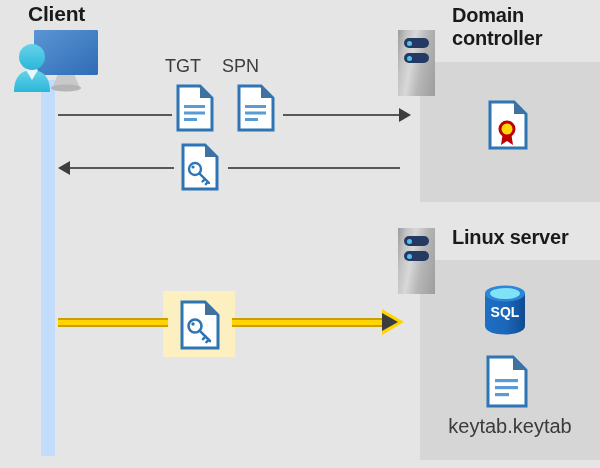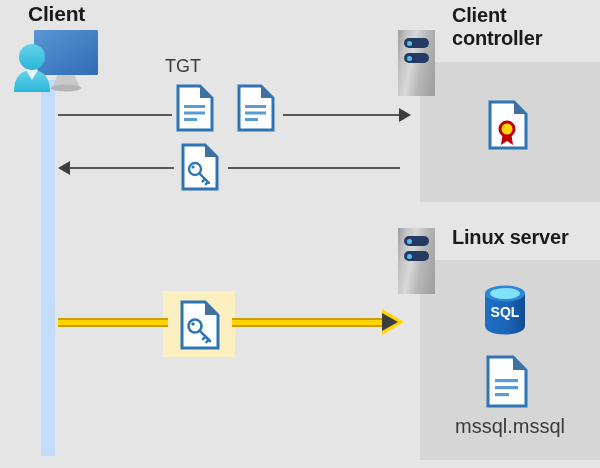--- a/index.html
+++ b/index.html
@@ -209,21 +209,21 @@
 
   <div class="abs server" id="dc-server">
     <div class="bar b1">
         <span class="led"></span>
       </div>
     <div class="bar b2">
         <span class="led"></span>
       </div>
   </div>
 
-  <div class="abs title" id="dc-title">Client controller</div>
+  <div class="abs title" id="dc-title">Domain controller</div>
 
   <div class="abs" id="cert-doc">
     <svg width="40" height="50" viewBox="0 0 40 50">
       <path d="M2 2 H26 L38 14 V48 H2 Z" fill="#ffffff" stroke="#2e75b6" stroke-width="3"></path>
       <path d="M26 2 L38 14 H26 Z" fill="#41719c"></path>
 
       <path d="M15 32 L13 45 L19 41 L25 45 L23 32 Z" fill="#c00000"></path>
 
       <circle cx="19" cy="29" r="8.5" fill="#c00000"></circle>
       <circle cx="19" cy="29" r="5.5" fill="#ffd60a"></circle>
@@ -262,27 +262,28 @@
   <div class="abs" id="keytab-doc">
     <svg width="42" height="53" viewBox="0 0 42 53">
       <path d="M2 2 H27 L40 15 V51 H2 Z" fill="#ffffff" stroke="#2e75b6" stroke-width="3"></path>
       <path d="M27 2 L40 15 H27 Z" fill="#41719c"></path>
       <rect x="9" y="24" width="23" height="3.2" fill="#5b9bd5"></rect>
       <rect x="9" y="31" width="23" height="3.2" fill="#5b9bd5"></rect>
       <rect x="9" y="38" width="14" height="3.2" fill="#5b9bd5"></rect>
     </svg>
   </div>
 
-  <div class="abs" id="keytab-label">mssql.mssql</div>
+  <div class="abs" id="keytab-label">keytab.keytab</div>
 
   <div class="abs flow-line" id="req-line-a"></div>
   <div class="abs flow-line" id="req-line-b"></div>
   <div class="abs arrow-head-right" id="req-arrow"></div>
 
   <div class="abs doc-label" id="tgt-label">TGT</div>
+  <div class="abs doc-label" id="spn-label">SPN</div>
 
   <div class="abs" id="tgt-doc">
     <svg width="38" height="48" viewBox="0 0 38 48">
       <path d="M2 2 H24 L36 14 V46 H2 Z" fill="#ffffff" stroke="#2e75b6" stroke-width="3"></path>
       <path d="M24 2 L36 14 H24 Z" fill="#41719c"></path>
       <rect x="8" y="21" width="21" height="3" fill="#5b9bd5"></rect>
       <rect x="8" y="27.5" width="21" height="3" fill="#5b9bd5"></rect>
       <rect x="8" y="34" width="13" height="3" fill="#5b9bd5"></rect>
     </svg>
   </div>

